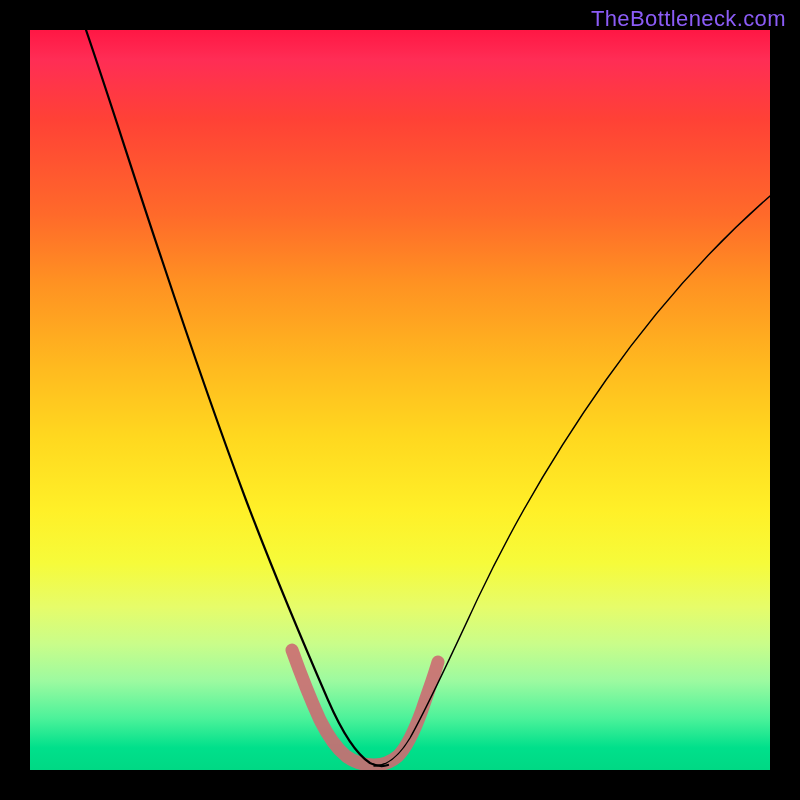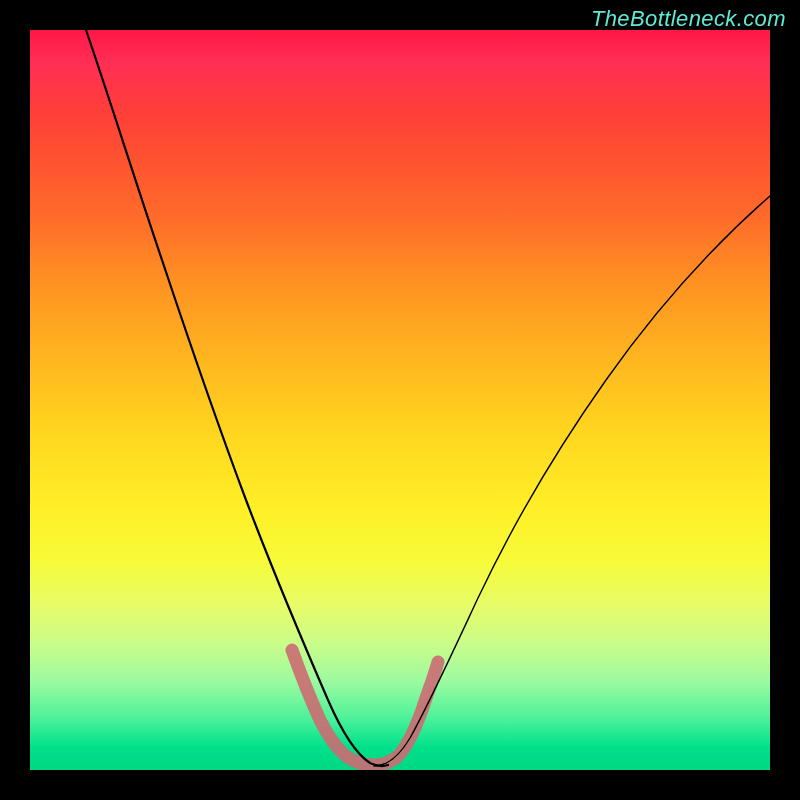--- a/index.html
+++ b/index.html
@@ -13,27 +13,26 @@
   }
   .root {
     position: relative;
     width: 800px;
     height: 800px;
   }
   .watermark {
     position: absolute;
     top: 6px;
     right: 14px;
-    color: #5eead4;
+    color: #8b5cf6;
     font-size: 22px;
     font-weight: 500;
     letter-spacing: 0.4px;
     z-index: 10;
     user-select: none;
-    font-style: italic;
   }
   .chart-frame {
     position: absolute;
     left: 30px;
     top: 30px;
     width: 740px;
     height: 740px;
     overflow: hidden;
     background: #000;
   }

